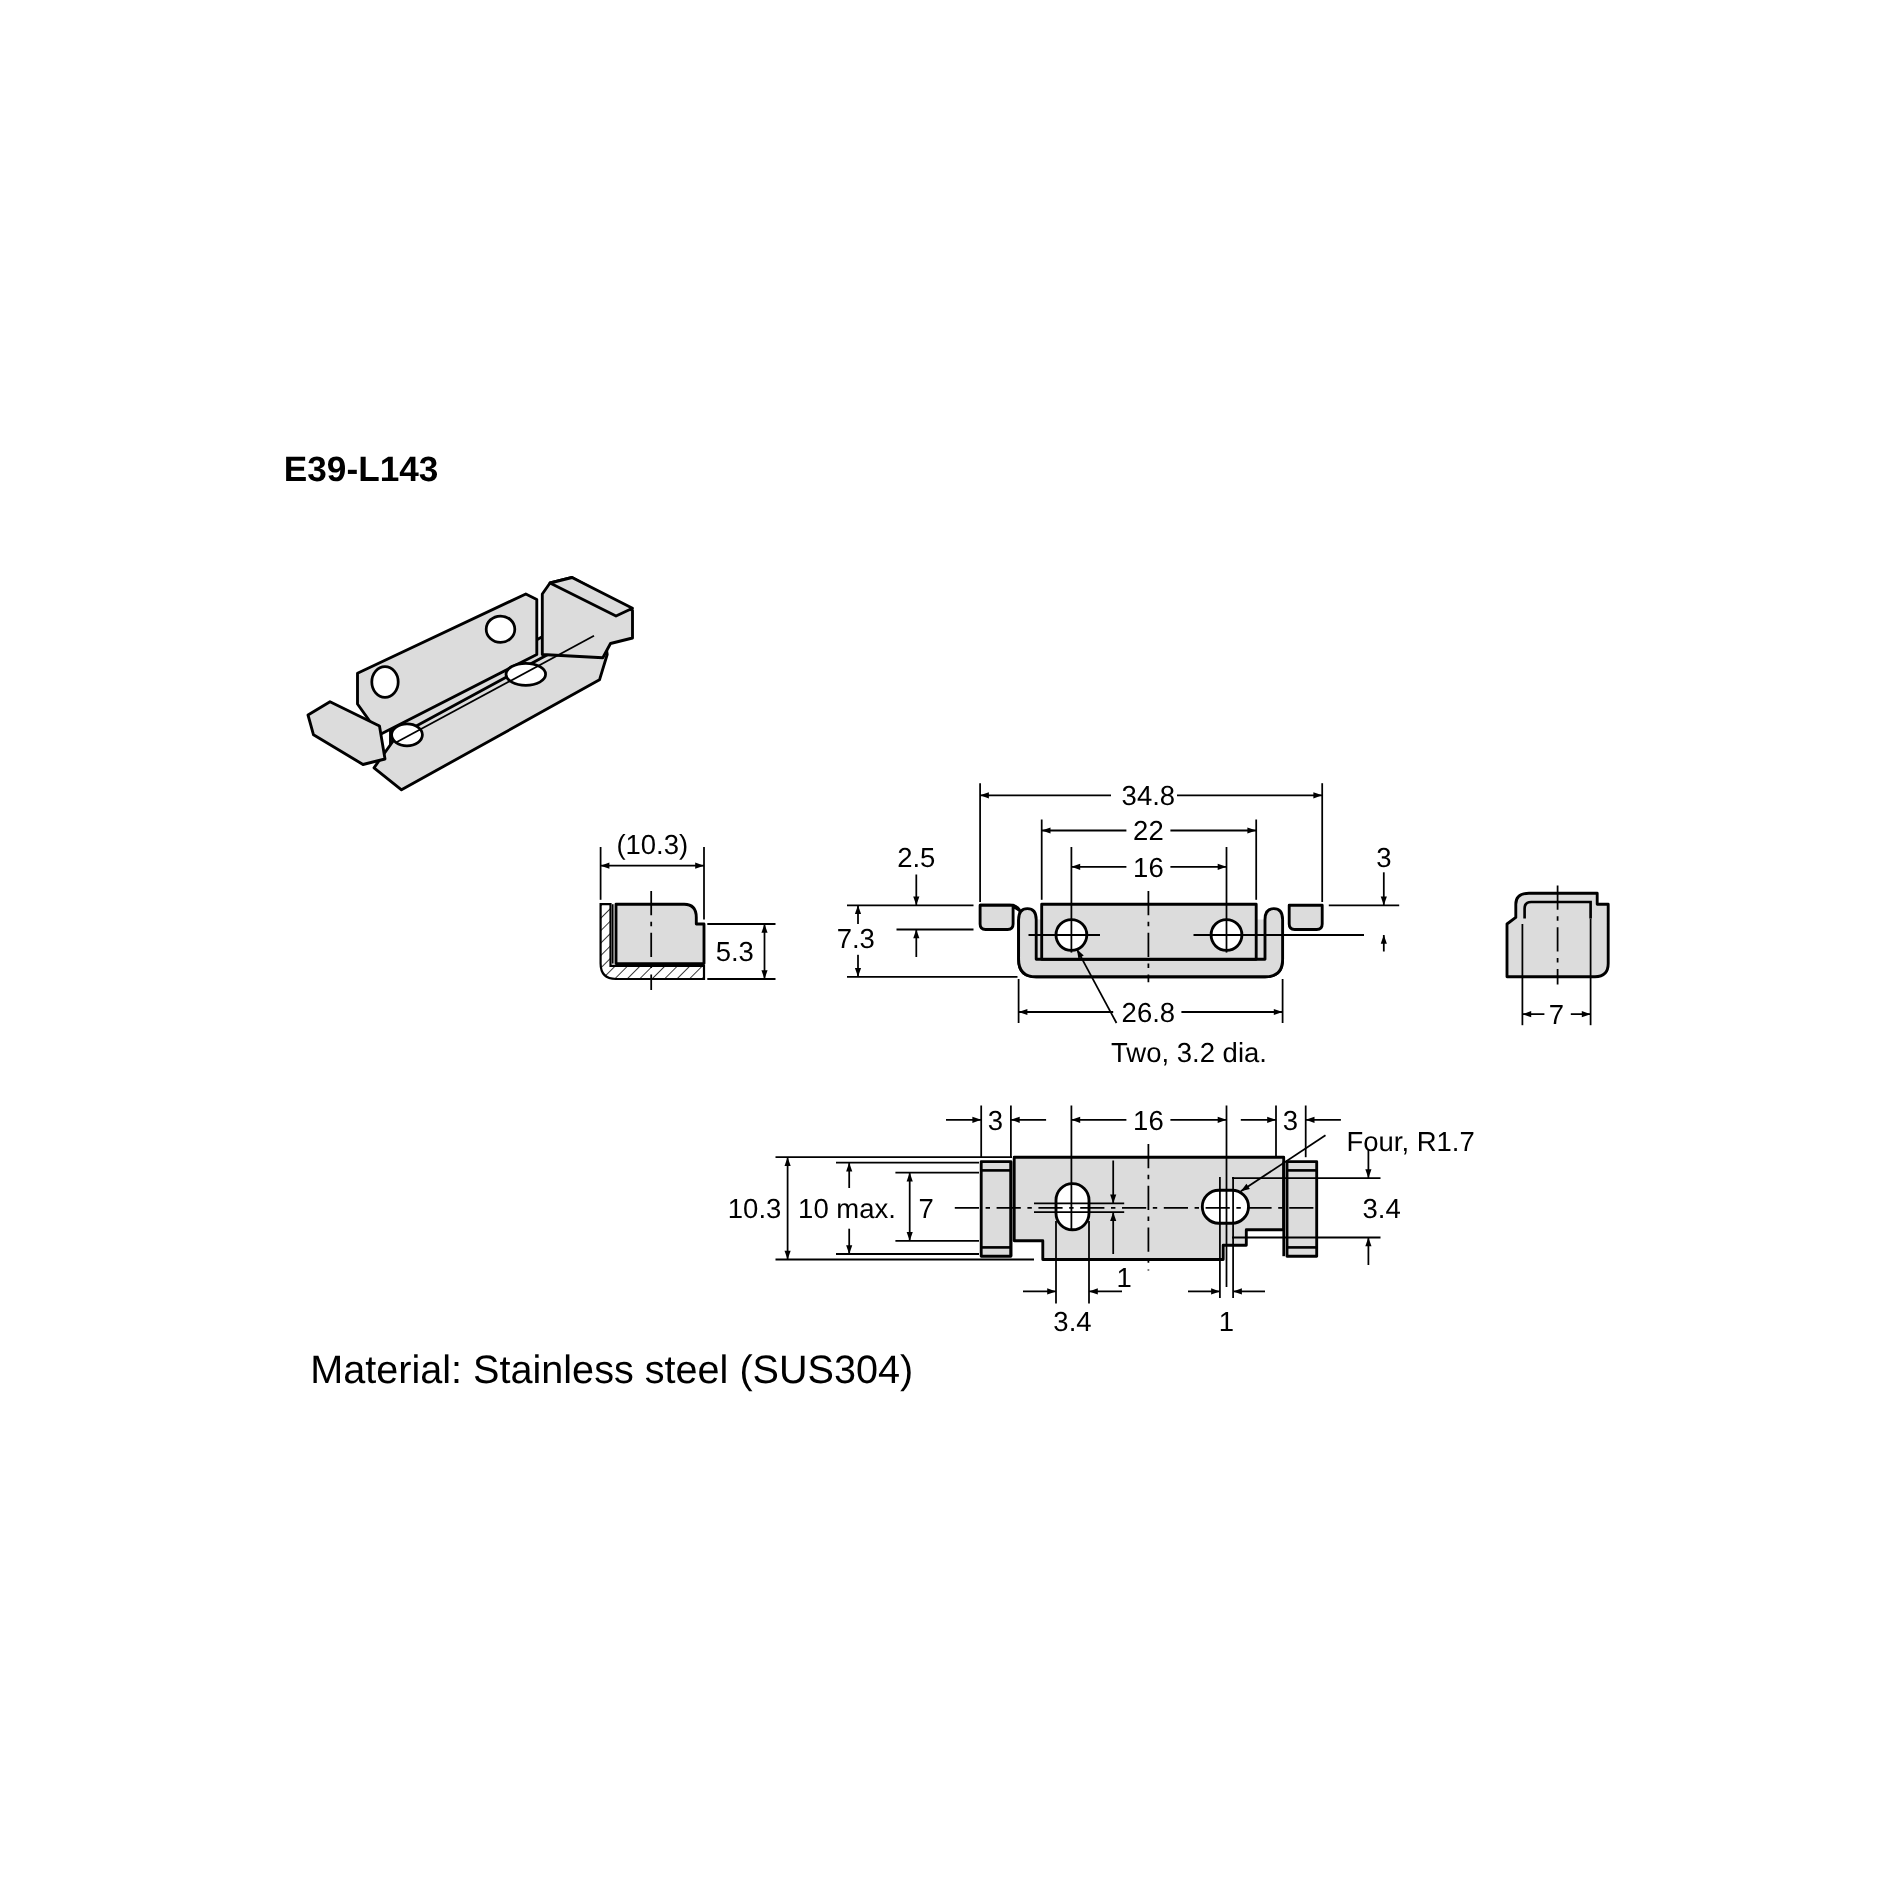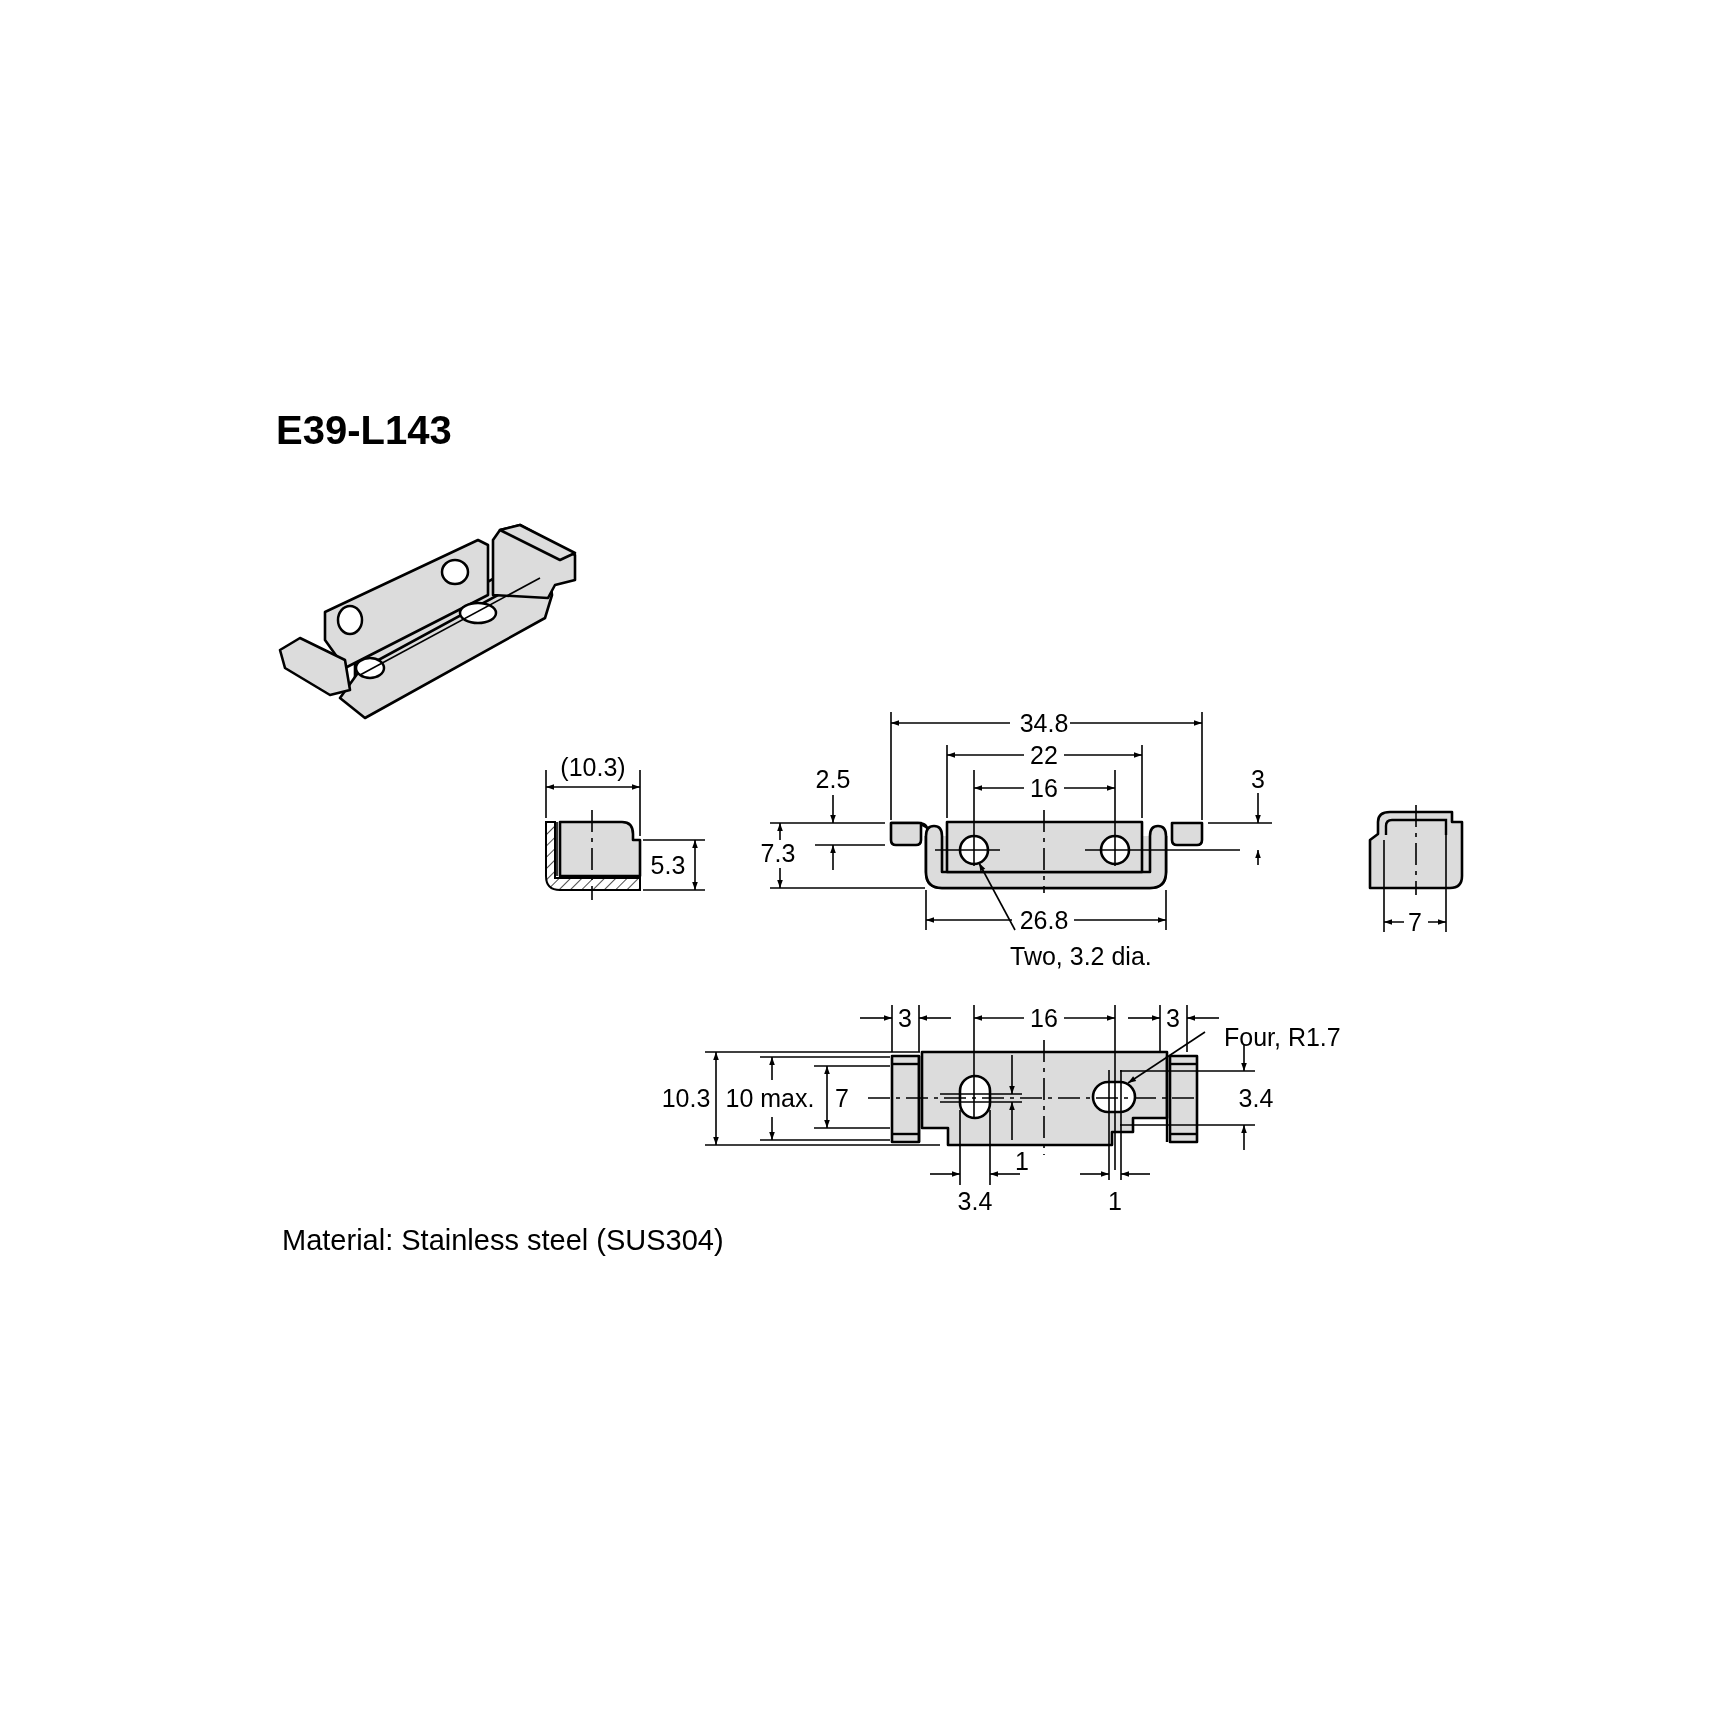--- a/index.html
+++ b/index.html
@@ -1,19 +1,19 @@
 <!DOCTYPE html>
 <html><head>
 <meta charset="utf-8">
 <style>
   html, body { margin:0; padding:0; background:#ffffff; }
   body { width:1728px; height:1728px; position:relative; overflow:hidden; font-family:"Liberation Sans", sans-serif; }
   #drawing { position:absolute; left:0; top:0; width:1728px; height:1728px; }
-  .title { position:absolute; left:276px; top:408px; font-size:40px; font-weight:bold; color:#000; letter-spacing:0px; }
-  .material { position:absolute; left:282px; top:1224px; font-size:29px; color:#000; }
+  .title { position:absolute; left:258px; top:408px; font-size:32px; font-weight:bold; color:#000; letter-spacing:0px; }
+  .material { position:absolute; left:282px; top:1224px; font-size:36px; color:#000; }
   svg text { font-family:"Liberation Sans", sans-serif; fill:#000; }
   .dimtxt { font-size:25px; }
   .part { fill:#dcdcdc; stroke:#000; stroke-width:2.6; stroke-linejoin:round; }
   .thin { stroke:#000; stroke-width:1.6; fill:none; }
   .cl { stroke:#000; stroke-width:1.6; fill:none; stroke-dasharray:22 6 4 6; }
   .hatch { fill:url(#hatchPat); stroke:#000; stroke-width:2; }
 </style>
 </head>
 <body>
 

